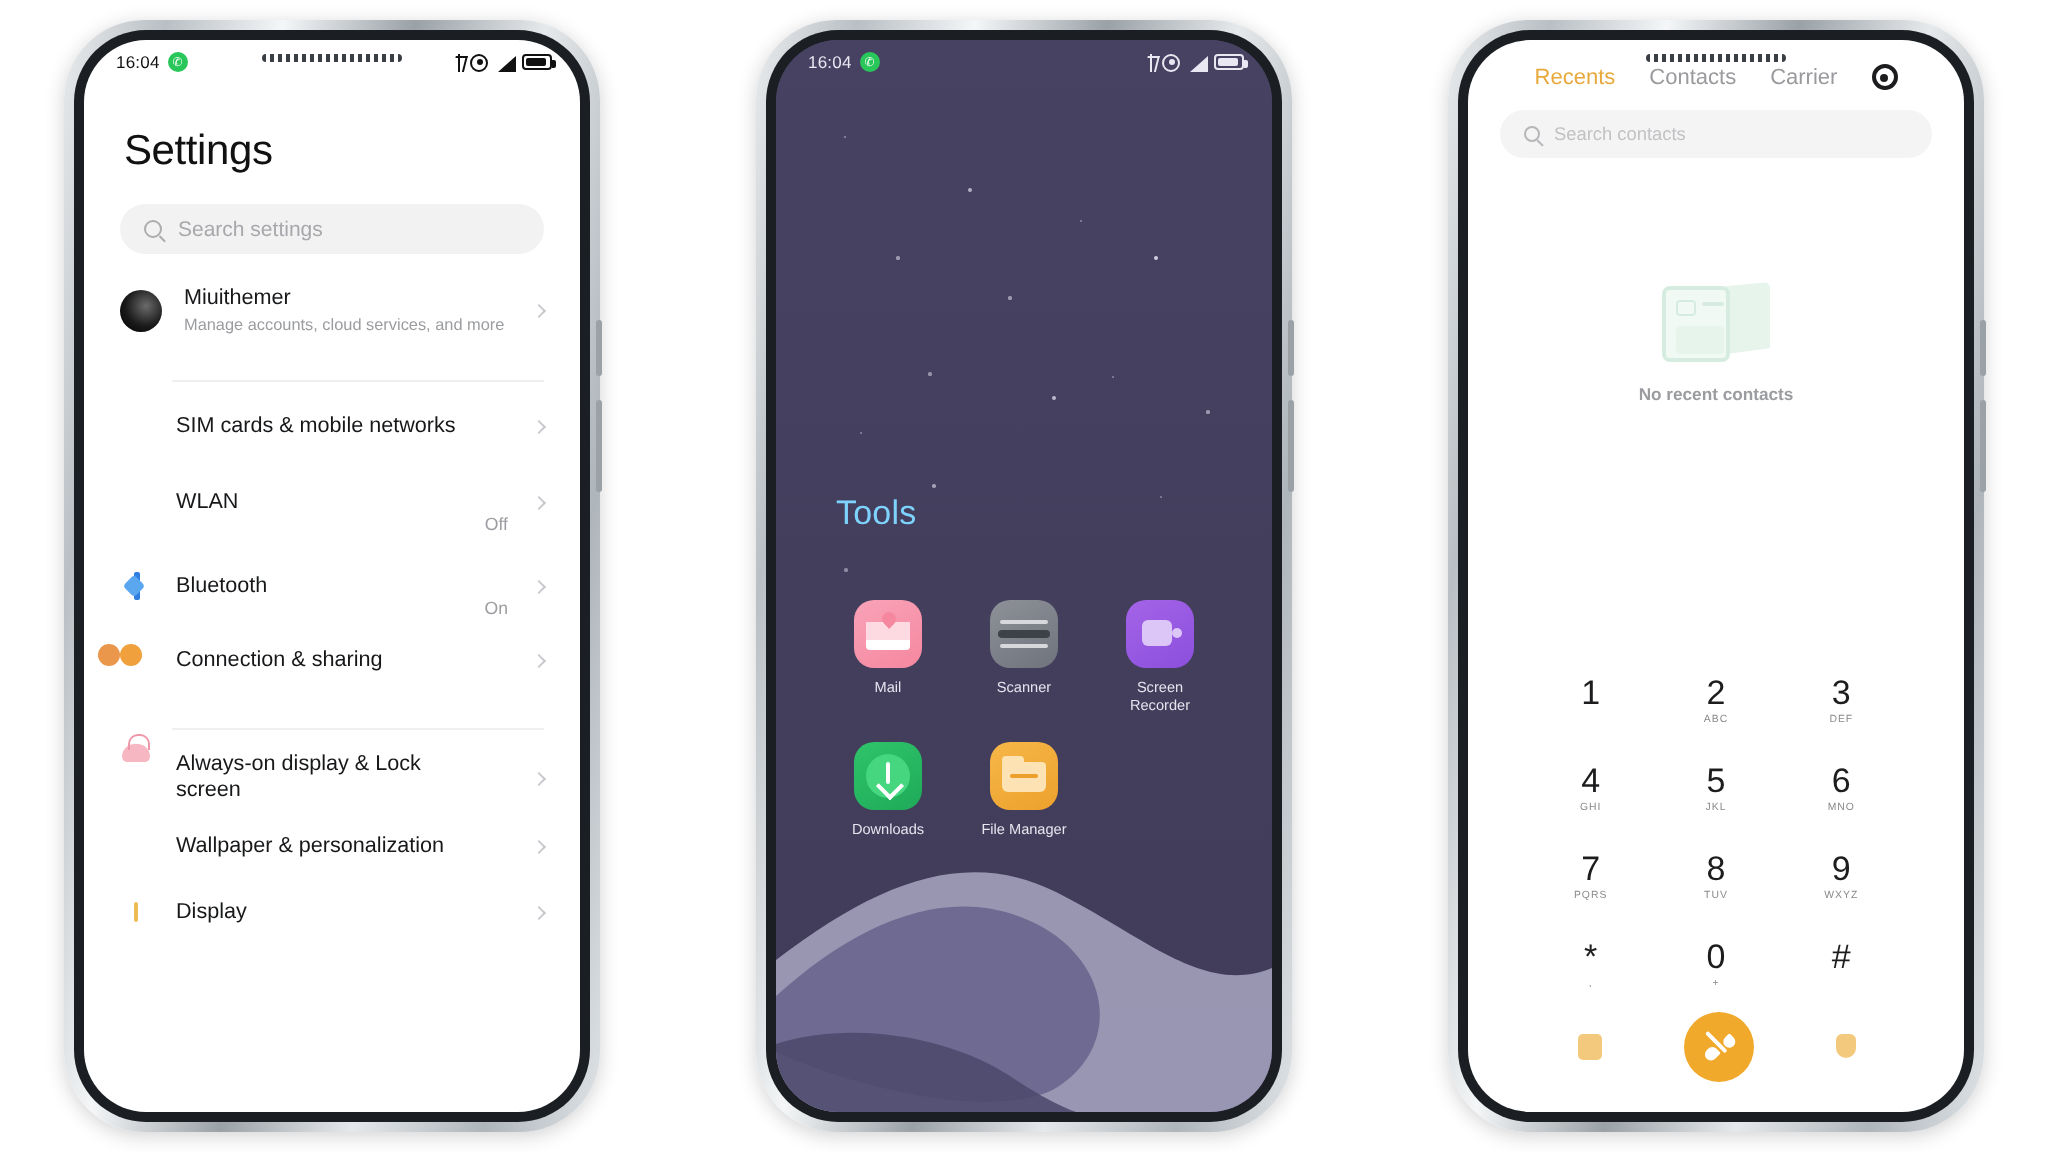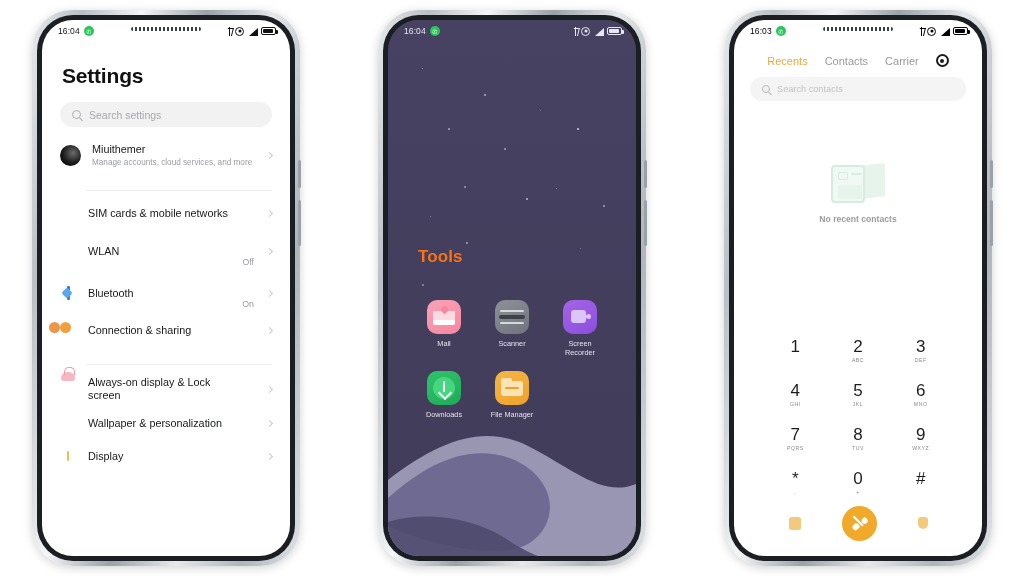--- a/index.html
+++ b/index.html
@@ -50,21 +50,21 @@
   .ic-alarm:after{ content:""; position:absolute; left:50%; top:50%; transform:translate(-50%,-50%); width:3px;height:3px;border-radius:50%;background:currentColor;}
   .ic-sig{ width:10px; height:9px; position:relative; }
   .ic-sig:before{ content:""; position:absolute; right:0; bottom:0; width:0;height:0;
     border-left:9px solid transparent; border-bottom:8px solid currentColor;}
   .ic-batt{ width:15px; height:8px; border:1.2px solid currentColor; border-radius:2px; position:relative; }
   .ic-batt:before{ content:""; position:absolute; left:1px; top:1px; bottom:1px; width:10px; background:currentColor; border-radius:1px;}
   .ic-batt:after{ content:""; position:absolute; right:-2.6px; top:2px; width:1.6px;height:3.5px;background:currentColor;border-radius:0 1px 1px 0;}
 
   
   .p1 .screen{ background:#fff; color:#111; }
-  .settings-title{ font-size:21px; font-weight:700; color:#111; padding:22px 20px 14px 20px; letter-spacing:-.2px;}
+  .settings-title{ font-size:21px; font-weight:400; color:#111; padding:22px 20px 14px 20px; letter-spacing:-.2px;}
   .search-pill{
     margin:0 18px; height:25px; background:#f2f2f3; border-radius:14px;
     display:flex; align-items:center; gap:8px; padding:0 12px;
   }
   .search-pill .mag{ width:9px;height:9px;border:1.3px solid #adadb0;border-radius:50%;position:relative;flex:none;}
   .search-pill .mag:after{content:"";position:absolute;right:-3.4px;bottom:-2.2px;width:4.3px;height:1.3px;background:#adadb0;transform:rotate(45deg);}
   .search-pill span{ font-size:10.5px; color:#a8a8ac; }
   .divider{ height:1px; background:#efeff0; margin:6px 18px 6px 44px; }
   .gap{ height:11px; }
   .srow{
@@ -99,21 +99,21 @@
   .ic-lock:after{content:"";position:absolute;left:3.5px;bottom:6px;width:9px;height:7px;border:1.6px solid #ef97a8;border-bottom:none;border-radius:5px 5px 0 0;}
   .ic-disp{ width:15px;height:15px;border-radius:50%;margin:0 auto;background:radial-gradient(circle at 40% 40%,#fbe6a8,#f3c14b);position:relative;}
   .ic-disp:after{content:"";position:absolute;left:6.5px;top:2.5px;width:2.3px;height:10px;background:#e8a61f;border-radius:1px;opacity:.75;}
 
   
   .p2 .screen{ background:#443f5f; }
   .wall{ position:absolute; inset:0; background:linear-gradient(180deg,#474262 0%,#433e5c 55%,#413c59 100%); }
   .stars{ position:absolute; inset:0; }
   .star{ position:absolute; background:#d9d6e8; border-radius:50%; }
   .waves{ position:absolute; left:0; right:0; bottom:0; height:150px; }
-  .tools-title{ position:absolute; left:30px; top:227px; color:#f97316; font-size:17px; font-weight:700; letter-spacing:.1px; }
+  .tools-title{ position:absolute; left:30px; top:227px; color:#7dd3fc; font-size:17px; font-weight:400; letter-spacing:.1px; }
   .appgrid{ position:absolute; left:22px; right:22px; top:280px; display:grid; grid-template-columns:repeat(3,1fr); row-gap:14px; }
   .app{ display:flex; flex-direction:column; align-items:center; gap:5px; }
   .appicon{ width:34px; height:34px; border-radius:10px; position:relative; overflow:hidden; flex:none; }
   .applabel{ font-size:7.3px; color:#e6e4ef; text-align:center; line-height:9px; max-width:52px;}
   
   .ai-mail{ background:linear-gradient(150deg,#f9a3b8,#f5879f); }
   .ai-mail .env{ position:absolute; left:6px; top:11px; width:22px; height:14px; background:#fff; border-radius:2px;}
   .ai-mail .env:after{ content:""; position:absolute; left:0;top:0;width:22px;height:9px;
     background:linear-gradient(135deg,transparent 46%,#fdd9e1 47%) , linear-gradient(-135deg,transparent 46%,#fdd9e1 47%);}
   .ai-mail .heart{ position:absolute; left:14px; top:6px; width:7px;height:7px;background:#f5879f;border-radius:50% 50% 50% 0;transform:rotate(-45deg);}
@@ -371,32 +371,20 @@
   </div>
 
   <div class="phone p3">
     <div class="frame"></div>
     <div class="bezel"></div>
     <div class="btn-side btn-a"></div>
     <div class="btn-side btn-b"></div>
     <div class="screen">
       <div class="speaker"></div>
 
-      <div class="statusbar">
-        <div class="sb-left">
-          <span class="sb-time">16:03</span>
-          <span class="sb-call">✆</span>
-        </div>
-        <div class="sb-right">
-          <span class="ic-bt"></span>
-          <span class="ic-alarm"></span>
-          <span class="ic-sig"></span>
-          <span class="ic-batt"></span>
-        </div>
-      </div>
 
       <div class="tabs">
         <span class="tab active">Recents</span>
         <span class="tab">Contacts</span>
         <span class="tab">Carrier</span>
         <span class="gear"></span>
       </div>
 
       <div class="search3">
         <span class="mag"></span>

